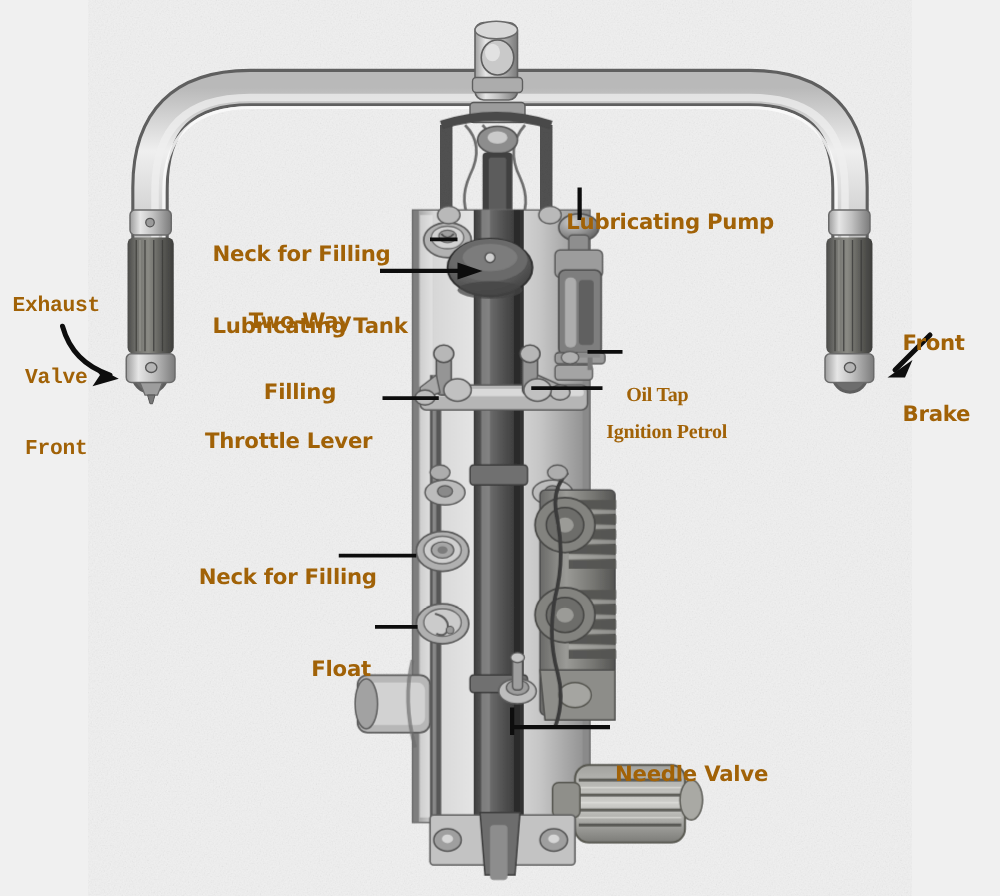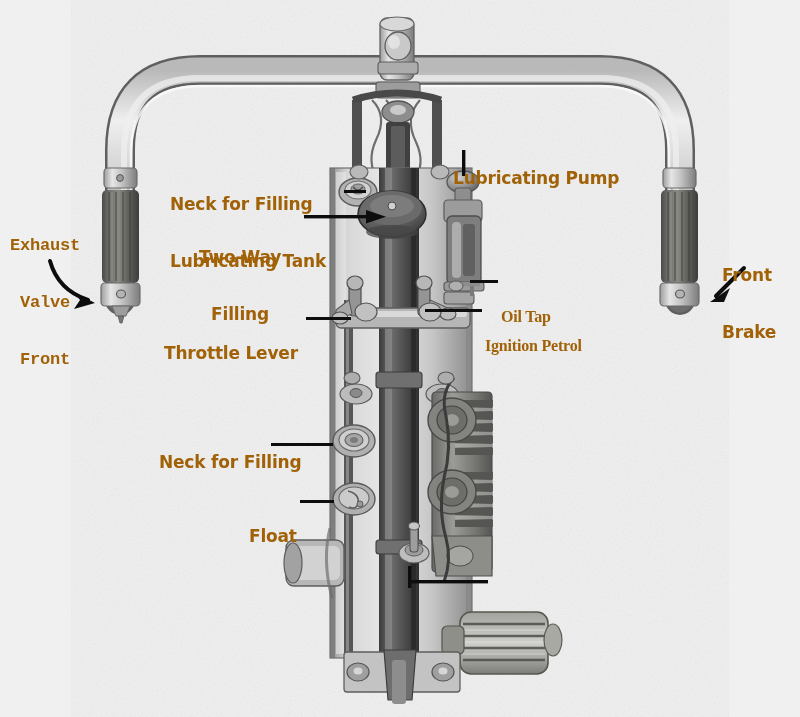--- a/index.html
+++ b/index.html
@@ -446,19 +446,22 @@
   </div>
 
   <div class="lbl sm" style="left:501px;top:272px;">
     <div>Oil Tap</div>
   </div>
 
   <div class="lbl sm" style="left:485px;top:301px;">
     <div>Ignition Petrol</div>
   </div>
 
+  <div class="lbl" style="left:492px;top:573px;">
+    <div>Needle Valve</div>
+  </div>
 
   <div class="lbl" style="left:722px;top:228px;">
     <div>Front</div>
     <div>Brake</div>
   </div>
 
 </div>
 
 </body></html>

